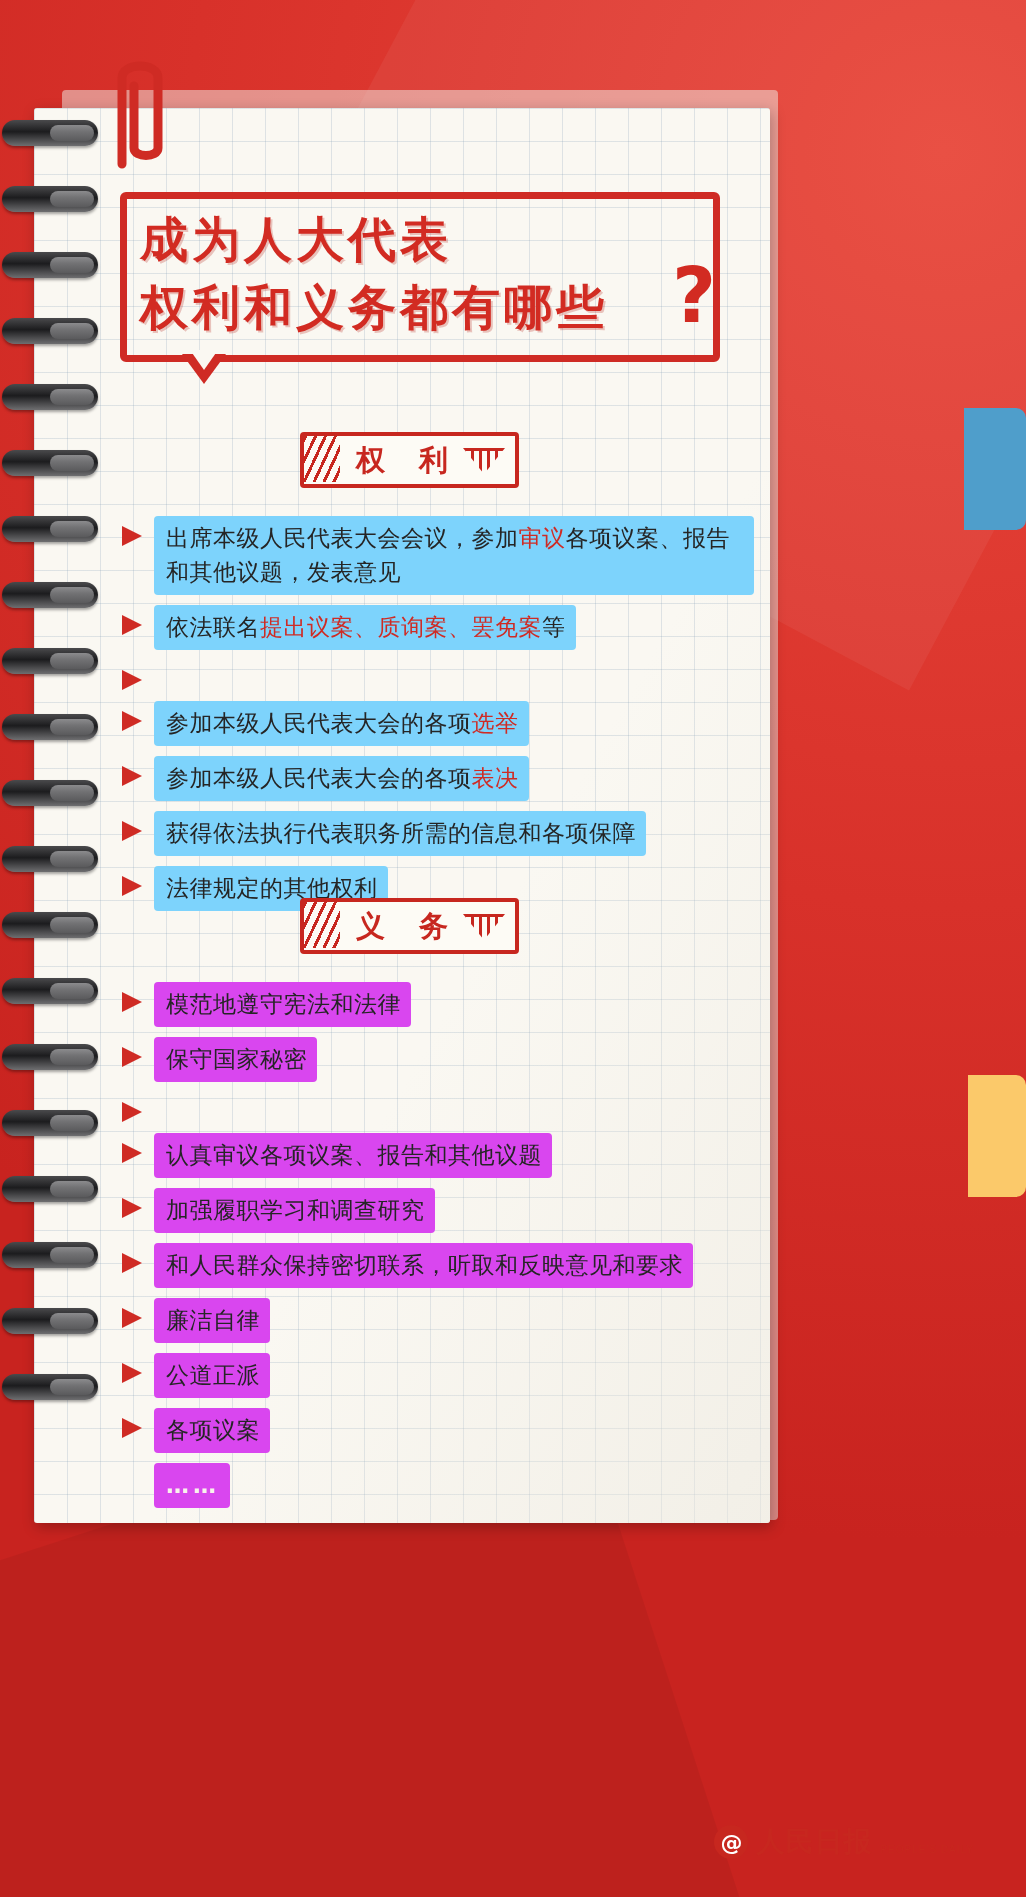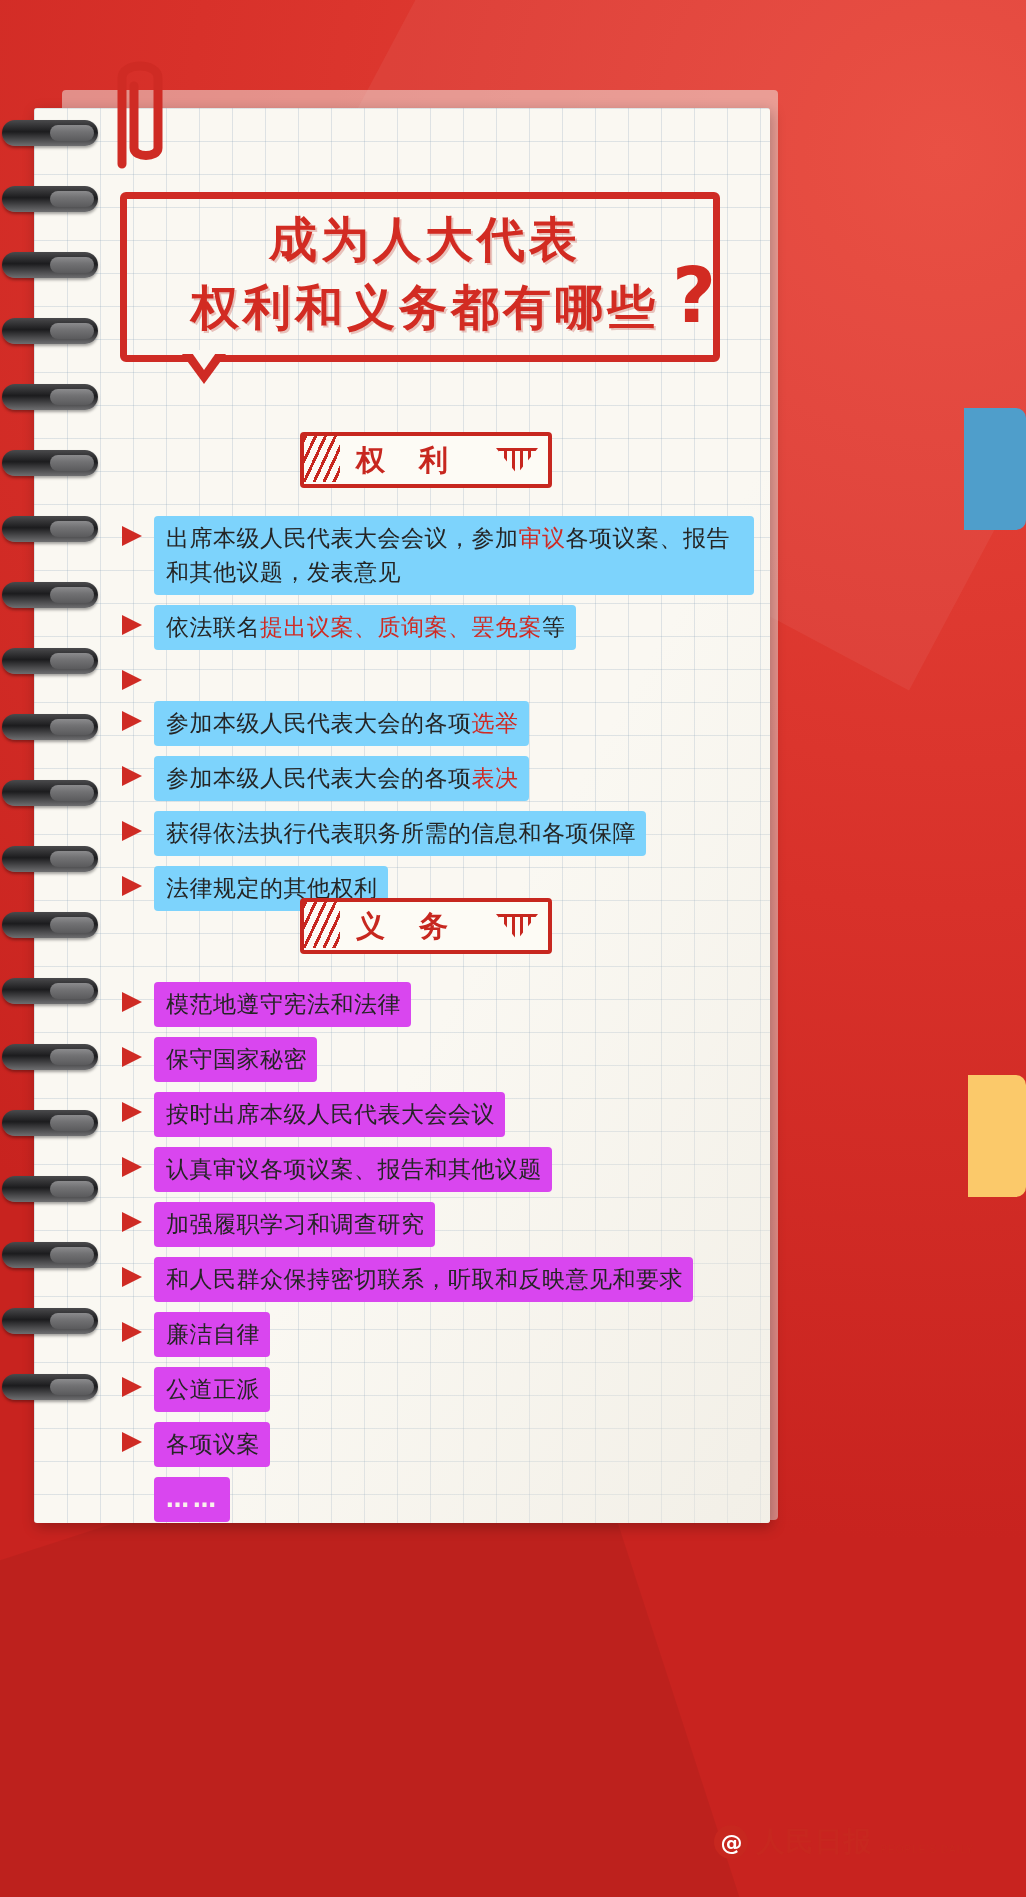--- a/index.html
+++ b/index.html
@@ -181,37 +181,36 @@
   }
   .title-line {
     font-family: Liberation Sans, sans-serif;
     font-weight: bold;
     font-size: 48px;
     line-height: 68px;
     letter-spacing: 4px;
     color: #d22b22;
     text-shadow: 2px 2px 0 rgba(180,30,22,0.25);
     white-space: nowrap;
-    text-align: center;
   }
   .qmark {
     position: absolute;
     right: 4px;
     top: 66px;
     font-family: "DejaVu Sans", sans-serif;
     font-weight: bold;
     font-size: 76px;
     color: #d22b22;
     line-height: 1;
   }
 
   
   .sec-head {
     position: absolute;
-    width: 252px;
+    width: 219px;
     height: 56px;
   }
   .sec-head .frame {
     position: absolute;
     inset: 0;
     border: 4px solid #c7271f;
     border-radius: 4px;
     background: #fdfbf5;
   }
   .sec-head .hatch {
@@ -482,21 +481,20 @@
     </span>
     <span class="hl salmon"><span>保守国家秘密</span></span>
   </div>
 
   <div class="row">
     <span class="bullet">
       <svg width="26" height="22" viewBox="0 0 26 22">
           <path d="M2 1 L22 11 L2 21 Z" fill="#cf2b24"></path>
         </svg>
     </span>
-    <span class="hl salmon"><span>按时出席本级人民代表大会会议</span></span>
   </div>
 
   <div class="row">
     <span class="bullet">
       <svg width="26" height="22" viewBox="0 0 26 22">
           <path d="M2 1 L22 11 L2 21 Z" fill="#cf2b24"></path>
         </svg>
     </span>
     <span class="hl salmon"><span>认真审议各项议案、报告和其他议题</span></span>
   </div>

